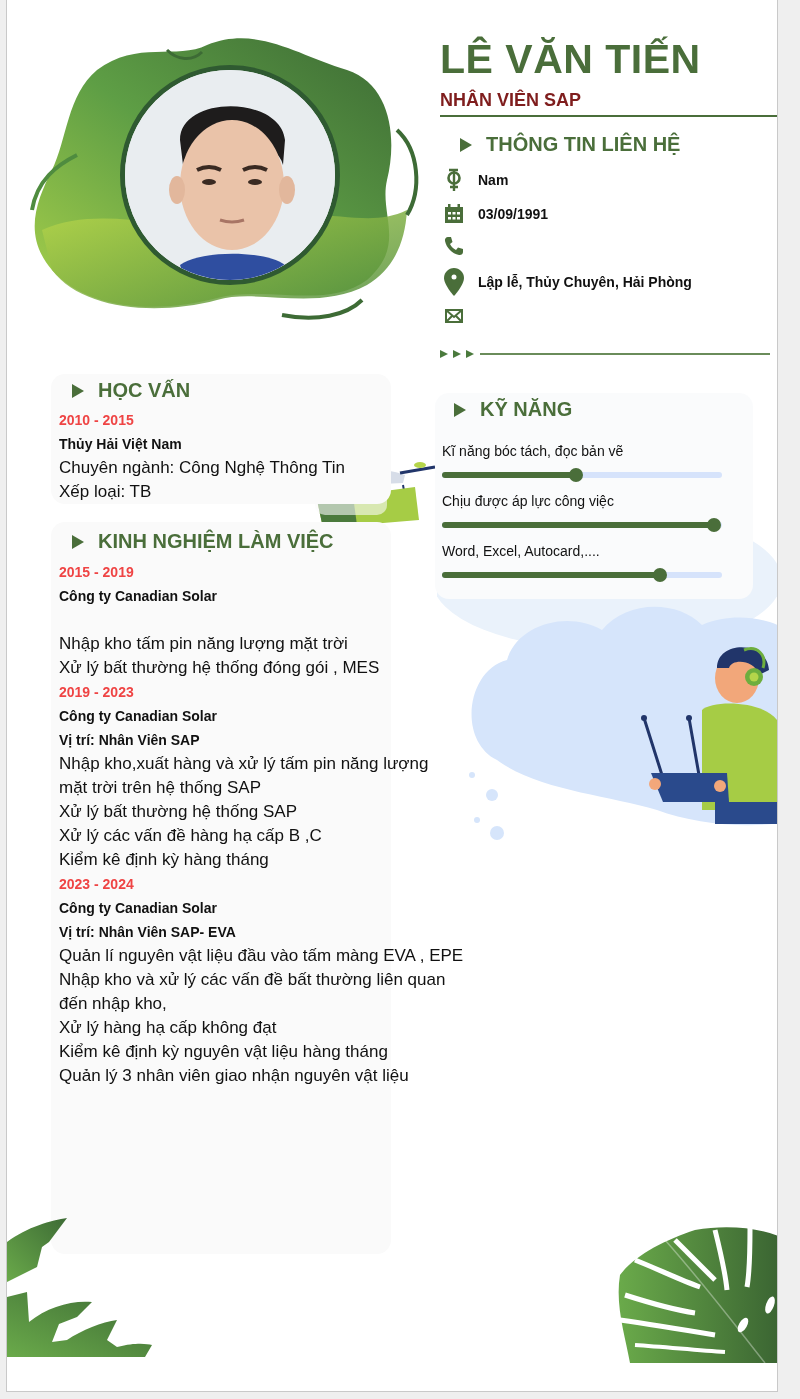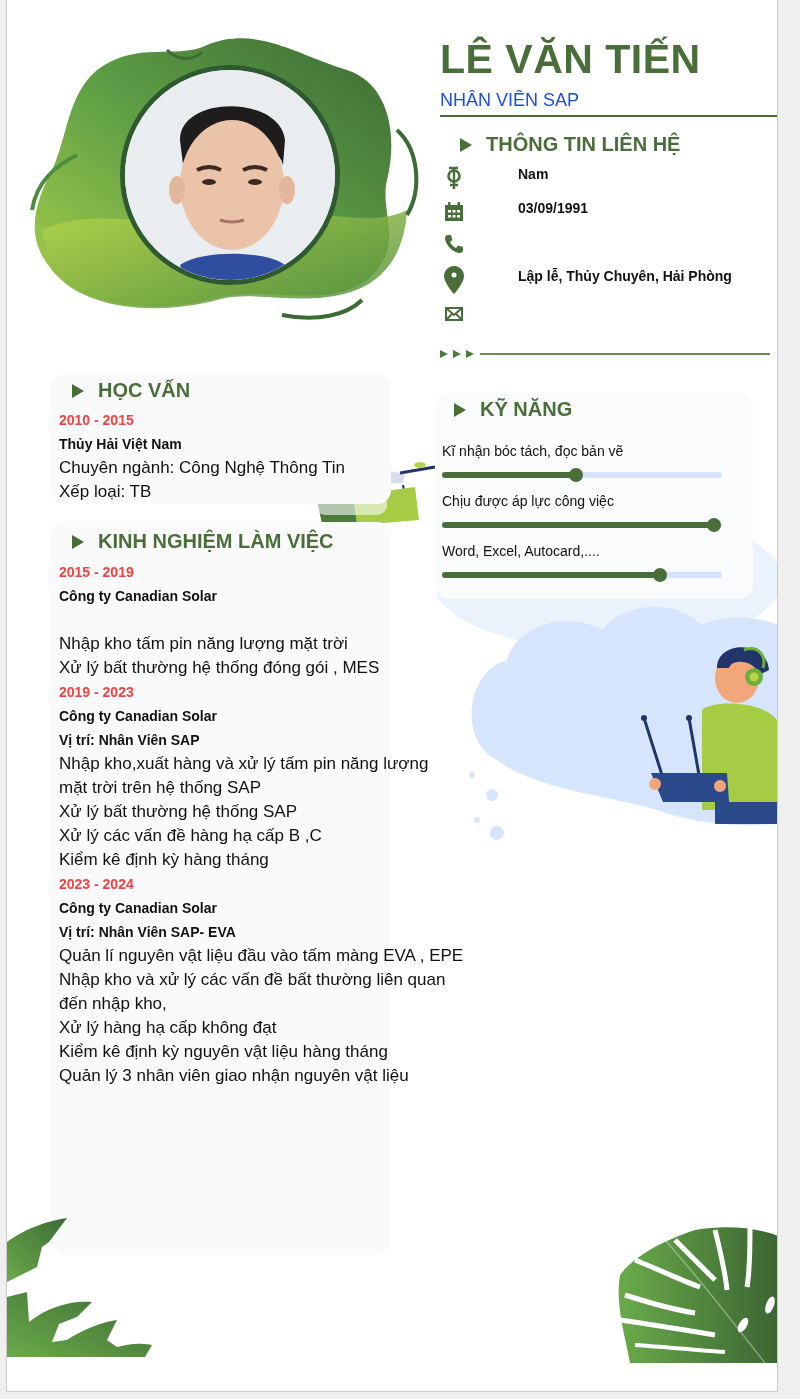--- a/index.html
+++ b/index.html
@@ -9,29 +9,29 @@
           border-right: 1px solid #c9c9c9; border-bottom: 1px solid #c9c9c9; border-left: 1px solid #c9c9c9; overflow: hidden; }
   .abs { position: absolute; }
 
   
   .blob { left: 20px; top: 30px; width: 400px; height: 300px; }
   .photo { left: 113px; top: 65px; width: 220px; height: 220px; border-radius: 50%;
            border: 5px solid #2f5a31; background: #e8ecef; overflow: hidden; }
 
   
   .name { left: 433px; top: 36px; font-size: 41px; font-weight: 700; color: #4a6e3a; letter-spacing: 0.5px; }
-  .role { left: 433px; top: 90px; font-size: 18px; font-weight: 400; color: #1d4ed8; }
+  .role { left: 433px; top: 90px; font-size: 18px; font-weight: 700; color: #7f1d1d; }
   .name-rule { left: 433px; top: 115px; width: 355px; height: 2px; background: #4a6e3a; }
 
   .sec-title { display: flex; align-items: center; font-weight: 700; color: #4a6e3a; font-size: 20px; margin-left: 15px; }
   .sec-title .tri { width: 0; height: 0; border-top: 7px solid transparent; border-bottom: 7px solid transparent;
                     border-left: 12px solid #4a6e3a; margin-right: 14px; }
 
   .contact-title { left: 438px; top: 133px; }
-  .contact-row { left: 436px; display: flex; height: 28px; gap: 40px; }
+  .contact-row { left: 436px; display: flex; align-items: center; height: 28px; }
   .contact-row .ic { width: 22px; height: 24px; display: flex; align-items: center; justify-content: center; margin-right: 13px; }
   .contact-row .txt { font-size: 14px; font-weight: 700; color: #111; }
 
   .divider { left: 433px; top: 350px; display: flex; align-items: center; }
   .divider .t { width: 0; height: 0; border-top: 4px solid transparent; border-bottom: 4px solid transparent;
                 border-left: 8px solid #4a7a3c; margin-right: 5px; }
   .divider .line { width: 290px; height: 2px; background: #6a8c5a; margin-left: 1px; }
 
   
   .card { background: #fafafa; border-radius: 14px; }
@@ -240,21 +240,21 @@
     <div class="line24 lbl-text">Kiểm kê định kỳ nguyên vật liệu hàng tháng</div>
     <div class="line24 lbl-text">Quản lý 3 nhân viên giao nhận nguyên vật liệu</div>
   </div>
 
   <div class="abs skill-card"></div>
   <div class="abs sec-title" style="left:432px;top:398px">
     <span class="tri"></span>
     <span>KỸ NĂNG</span>
   </div>
 
-  <div class="abs skill-label" style="left:435px;top:443px">Kĩ nhận bóc tách, đọc bản vẽ</div>
+  <div class="abs skill-label" style="left:435px;top:443px">Kĩ năng bóc tách, đọc bản vẽ</div>
   <div class="bar" style="left:435px;top:472px">
     <div class="fill" style="width:48%"></div>
     <div class="knob" style="left:48%"></div>
   </div>
 
   <div class="abs skill-label" style="left:435px;top:493px">Chịu được áp lực công việc</div>
   <div class="bar" style="left:435px;top:522px">
     <div class="fill" style="width:97%"></div>
     <div class="knob" style="left:97%"></div>
   </div>

